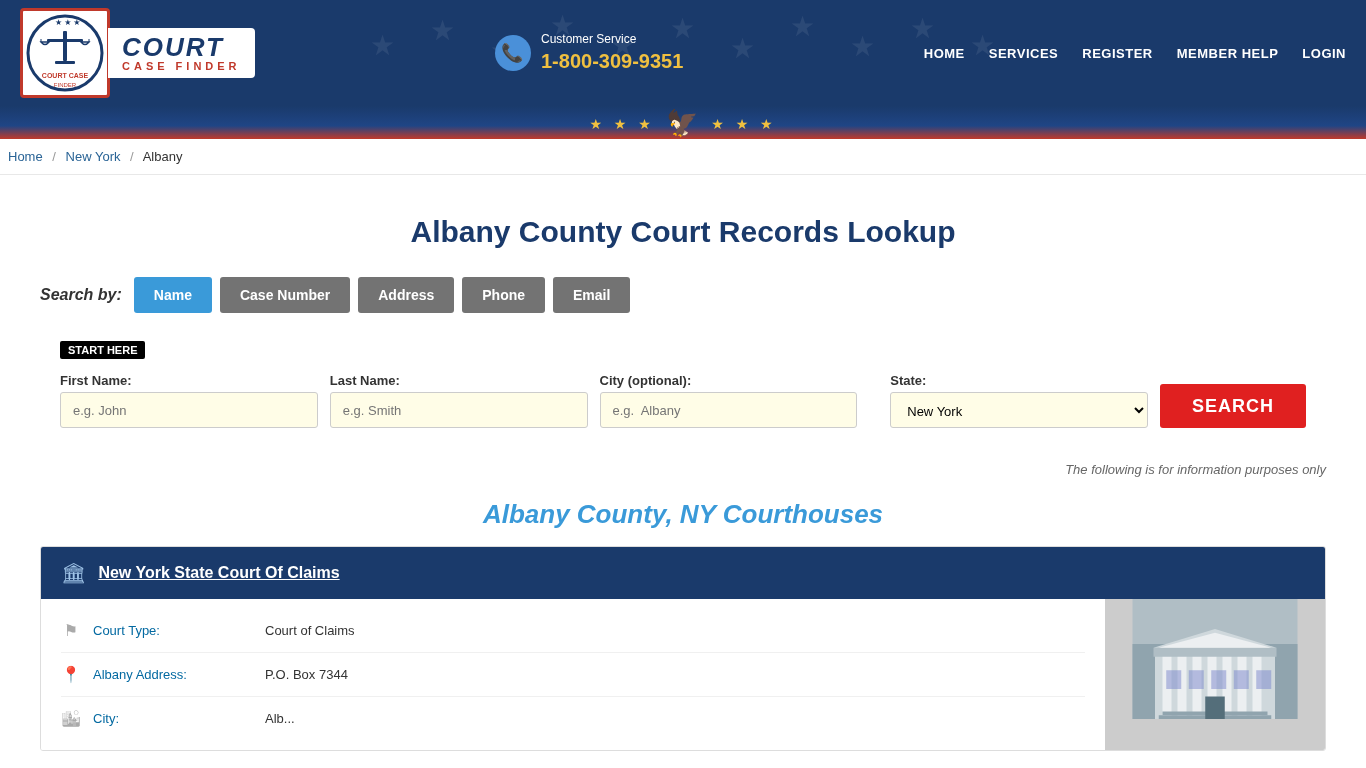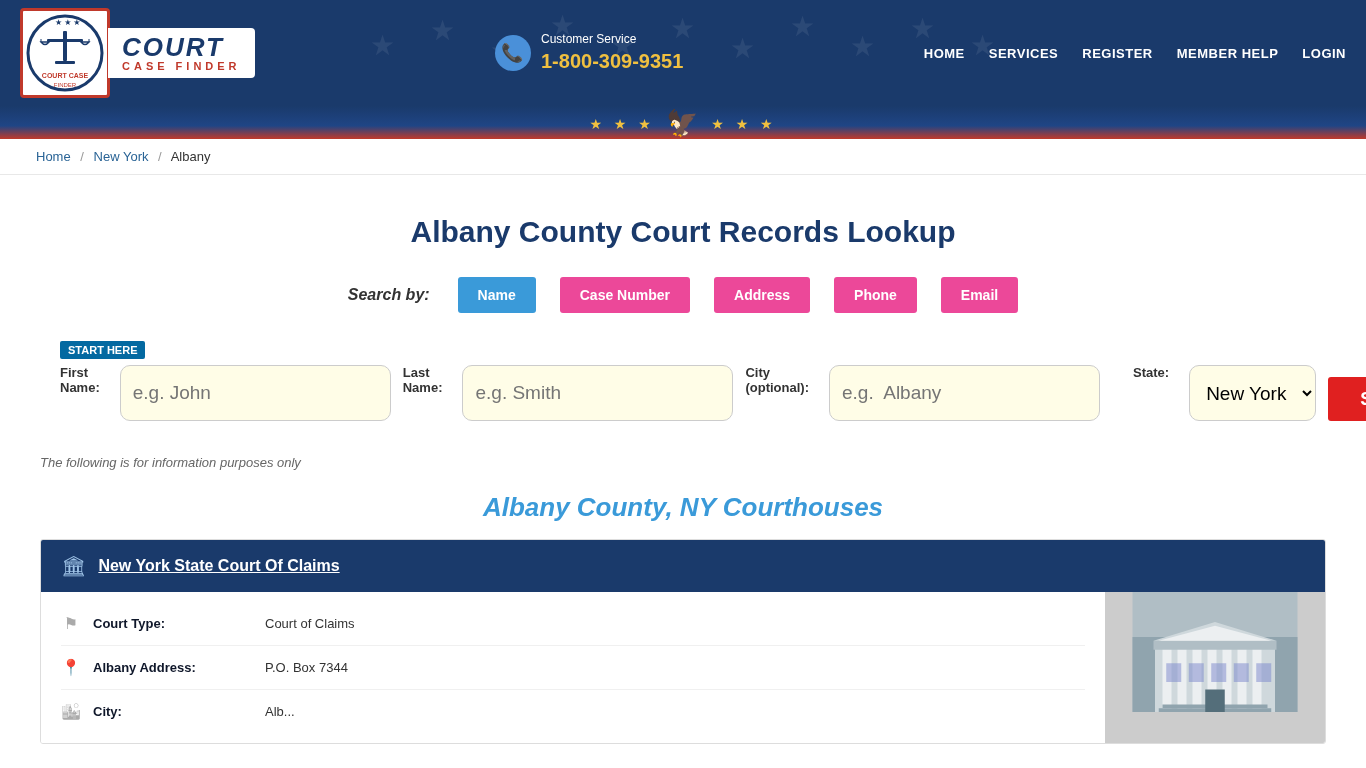--- a/index.html
+++ b/index.html
@@ -113,21 +113,21 @@
       display: flex;
       align-items: center;
       justify-content: center;
       gap: 12px;
     }
     .eagle-stars { color: #f0c040; font-size: 14px; letter-spacing: 4px; }
     .eagle-icon { font-size: 26px; color: white; }
 
     
     .breadcrumb {
-      padding: 10px 36px;
+      padding: 10px 8px;
       font-size: 13px;
       border-bottom: 1px solid #e8e8e8;
       background: #fff;
     }
     .breadcrumb a { color: #2a6496; text-decoration: none; }
     .breadcrumb .sep { margin: 0 6px; color: #999; }
 
     
     .main { max-width: 1366px; margin: 0 auto; padding: 20px 40px; }
 
@@ -137,81 +137,81 @@
       font-size: 30px;
       font-weight: bold;
       color: #1a3a6b;
       margin: 20px 0 28px 0;
     }
 
     
     .search-by-row {
       display: flex;
       align-items: center;
-      justify-content: center;
-      gap: 24px;
+      gap: 8px;
       margin-bottom: 18px;
     }
     .search-by-label {
       font-size: 16px;
       font-style: italic;
       font-weight: bold;
       color: #333;
       margin-right: 4px;
     }
     .tab-btn {
       padding: 10px 20px;
       font-size: 14px;
       font-weight: bold;
       border: none;
       cursor: pointer;
       border-radius: 3px;
       color: white;
-      background: #ec4899;
+      background: #737373;
     }
     .tab-btn.active { background: #3a9ad9; }
 
     
     .search-form-area {
       background: #fff;
       padding: 10px 20px 20px 20px;
       position: relative;
     }
     .start-here {
       display: inline-block;
-      background: #0369a1;
+      background: #000000;
       color: white;
       font-size: 11px;
       font-weight: bold;
       padding: 3px 8px;
       border-radius: 2px;
       margin-bottom: 6px;
     }
     .form-row {
       display: flex;
       gap: 12px;
       align-items: flex-end;
     }
     .form-group {
       display: flex;
-      flex-direction: row;
-      gap: 20px;
+      flex-direction: column;
+      gap: 4px;
+      margin-top: 8px;
     }
     .form-group label {
       font-size: 13px;
       font-weight: bold;
       color: #333;
     }
     .form-group input, .form-group select {
       border: 1px solid #ccc;
-      border-radius: 10px;
+      border-radius: 3px;
       padding: 10px 12px;
-      font-size: 19px;
+      font-size: 13px;
       background: #fffde7;
-      height: 56px;
+      height: 36px;
     }
     .form-group.first-name { flex: 1.4; }
     .form-group.last-name { flex: 1.4; }
     .form-group.city { flex: 1.4; }
     .form-group.state { flex: 1.4; padding-left: 21px; }
     .search-btn {
       background: #e02020;
       color: white;
       font-size: 18px;
       font-weight: bold;
@@ -220,21 +220,21 @@
       border-radius: 3px;
       padding: 10px 32px;
       height: 44px;
       cursor: pointer;
       flex-shrink: 0;
       align-self: flex-end;
     }
 
     
     .info-text {
-      text-align: left;
+      text-align: right;
       color: #666;
       font-style: italic;
       font-size: 13px;
       margin: 14px 0 22px 0;
     }
 
     
     .courthouses-title {
       text-align: center;
       font-size: 26px;
@@ -278,21 +278,21 @@
     }
     .detail-row {
       display: flex;
       align-items: center;
       padding: 12px 0;
       border-bottom: 1px solid #f0f0f0;
       gap: 12px;
     }
     .detail-row:last-child { border-bottom: none; }
     .detail-icon { color: #aaa; font-size: 16px; width: 20px; text-align: center; }
-    .detail-label { font-weight: bold; font-size: 13px; color: #0f172a; width: 160px; }
+    .detail-label { font-weight: normal; font-size: 13px; color: #0369a1; width: 160px; }
     .detail-value { font-size: 13px; color: #333; }
     .courthouse-image {
       width: 220px;
       min-height: 120px;
       background: #ccc;
       flex-shrink: 0;
       overflow: hidden;
       position: relative;
     }
     

